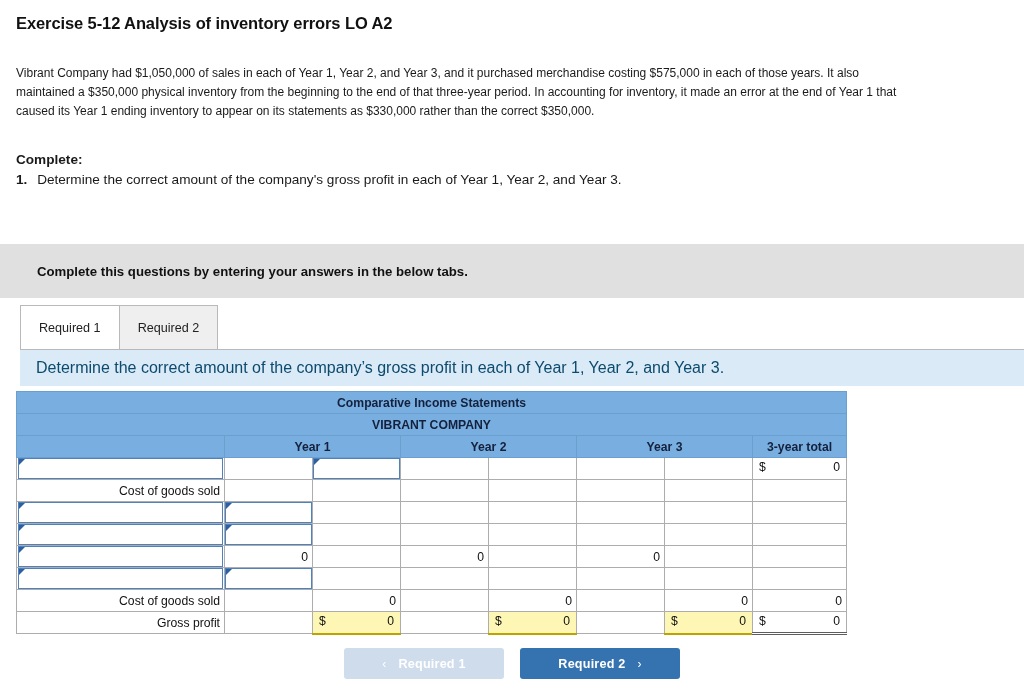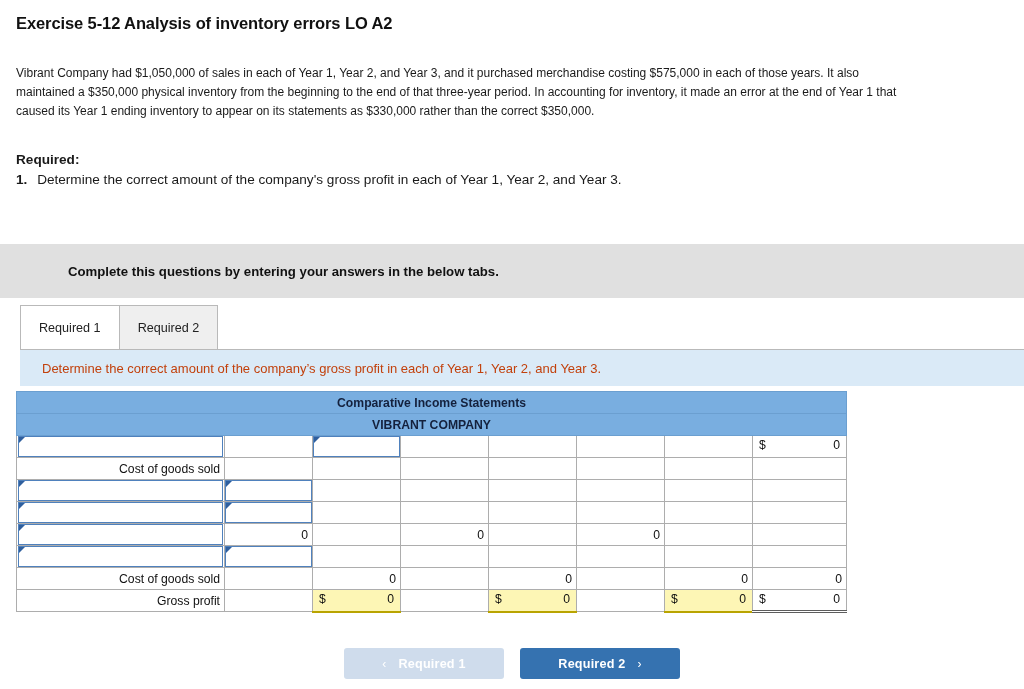--- a/index.html
+++ b/index.html
@@ -48,21 +48,20 @@
   .required-block .num { font-weight: bold; }
 
   
   .instruction-bar {
     position: absolute;
     left: 0; top: 244px;
     width: 1024px; height: 54px;
     background: #e0e0e0;
     display: flex;
     align-items: center;
-    padding-left: 31px;
   }
   .instruction-bar .txt {
     margin-left: 37px;
     font-size: 13.2px;
     font-weight: bold;
     color: #111;
   }
 
   
   .tabs {
@@ -97,23 +96,23 @@
   .subinstruction {
     position: absolute;
     left: 20px; top: 349px;
     width: 1004px; height: 37px;
     background: #daeaf7;
     display: flex;
     align-items: center;
     border-top: 1px solid #b9b9b9;
   }
   .subinstruction .txt {
-    margin-left: 22px;
-    font-size: 13px;
-    color: #c2410c;
+    margin-left: 16px;
+    font-size: 16px;
+    color: #0c4a6e;
   }
 
   
   .sheet {
     position: absolute;
     left: 16px; top: 391px;
     width: 830px;
     border-collapse: collapse;
     table-layout: fixed;
     font-size: 12.2px;
@@ -207,21 +206,21 @@
 </head>
 <body>
 
 <div class="page">
 
   <div class="title">Exercise 5-12 Analysis of inventory errors LO A2</div>
 
   <div class="problem">Vibrant Company had $1,050,000 of sales in each of Year 1, Year 2, and Year 3, and it purchased merchandise costing $575,000 in each of those years. It also maintained a $350,000 physical inventory from the beginning to the end of that three-year period. In accounting for inventory, it made an error at the end of Year 1 that caused its Year 1 ending inventory to appear on its statements as $330,000 rather than the correct $350,000.</div>
 
   <div class="required-block">
-    <div class="hd">Required:</div>
+    <div class="hd">Complete:</div>
     <div>
       <span class="num">1.</span>
       <span>Determine the correct amount of the company's gross profit in each of Year 1, Year 2, and Year 3.</span>
     </div>
   </div>
 
   <div class="instruction-bar">
     <div class="txt">Complete this questions by entering your answers in the below tabs.</div>
   </div>
 
@@ -249,20 +248,27 @@
         <col style="width:88px">
       <col style="width:94px">
     </colgroup>
     <tbody>
       <tr>
         <td class="hdr" colspan="8">Comparative Income Statements</td>
       </tr>
       <tr>
         <td class="hdr" colspan="8">VIBRANT COMPANY</td>
       </tr>
+      <tr>
+        <td class="hdr blank"></td>
+        <td class="hdr" colspan="2">Year 1</td>
+        <td class="hdr" colspan="2">Year 2</td>
+        <td class="hdr" colspan="2">Year 3</td>
+        <td class="hdr">3-year total</td>
+      </tr>
 
       <tr>
         <td class="inp wide">
             <span class="box"></span>
           </td>
         <td></td>
         <td class="inp">
             <span class="box"></span>
           </td>
         <td></td>

